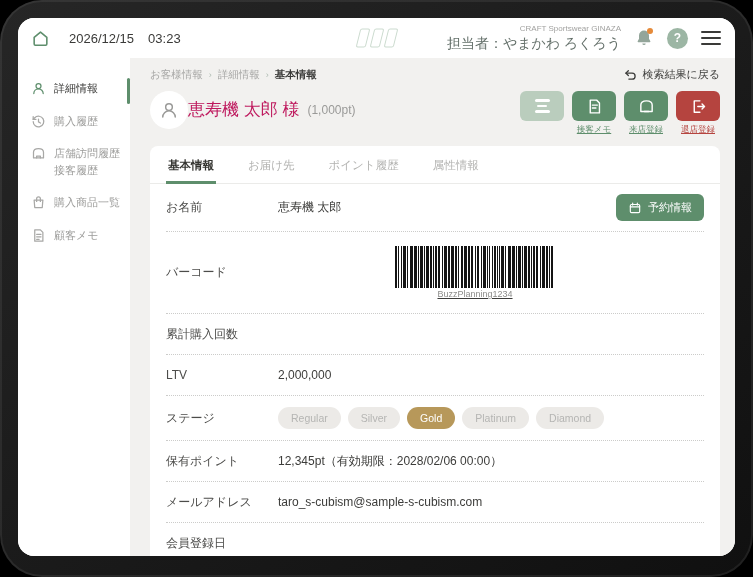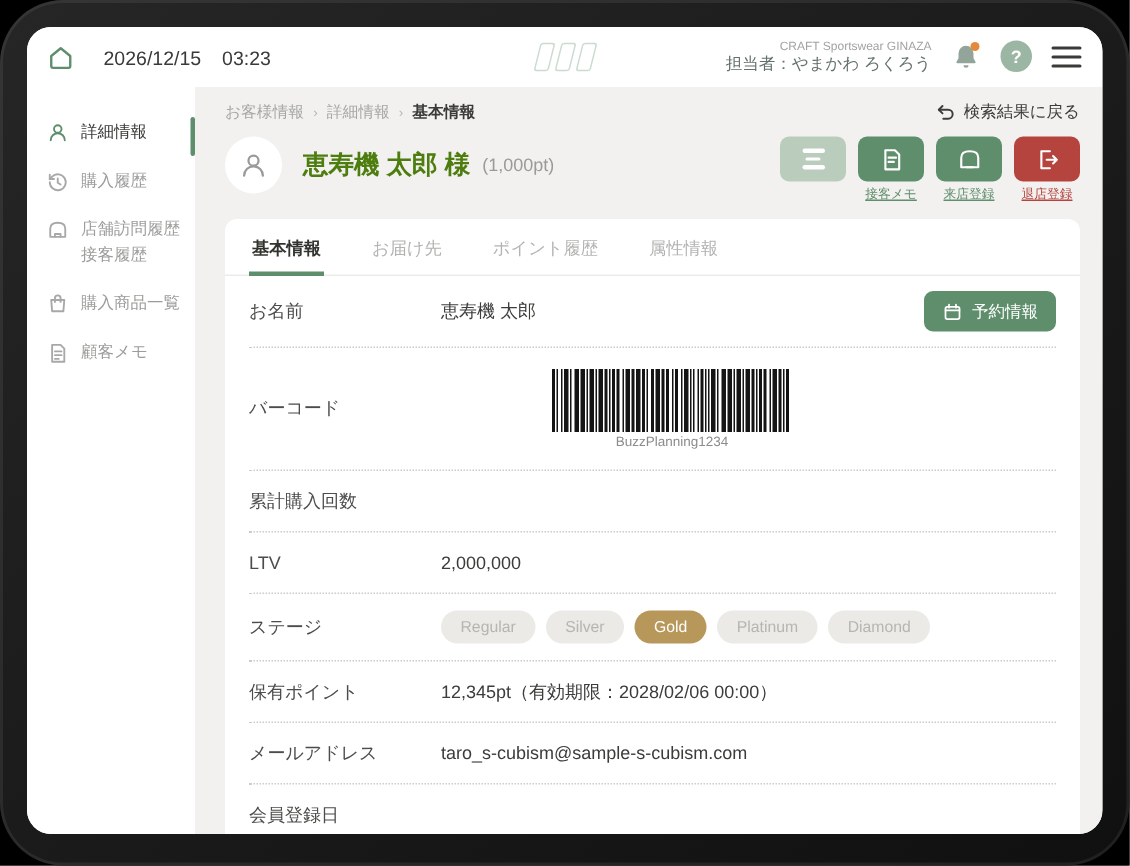--- a/index.html
+++ b/index.html
@@ -13,21 +13,21 @@
 
   
   .topbar { height:40px; flex:none; display:flex; align-items:center; padding:0 14px 0 13px; position:relative; background:#fff; }
   .datetime { display:flex; align-items:center; gap:14px; font-size:13px; color:#3a3a38; }
   .home-btn { display:flex; align-items:center; }
   .logo { position:absolute; left:50%; top:50%; transform:translate(-50%,-50%); display:flex; gap:4px; }
   .logo span { display:block; width:10px; height:19px; border:1.5px solid #ccdbcf; border-radius:2px; transform:skewX(-14deg); }
   .topbar-right { margin-left:auto; display:flex; align-items:center; gap:13px; }
   .store-info { text-align:right; line-height:1.4; }
   .store-name { font-size:8px; color:#a2a2a0; }
-  .staff-name { font-size:11px; color:#64706a; }
+  .staff-name { font-size:14px; color:#64706a;font-family:Liberation Serif, serif; }
   .bell-wrap { position:relative; width:20px; height:20px; }
   .bell-dot { position:absolute; right:1px; top:0; width:6px; height:6px; border-radius:50%; background:#E58A3A; }
   .help-btn { width:21px; height:21px; border-radius:50%; background:#9cb6a4; color:#fff;
     font-size:12px; font-weight:bold; display:flex; align-items:center; justify-content:center; }
   .hamburger { display:flex; flex-direction:column; gap:4px; padding:2px 0; }
   .hamburger span { display:block; width:20px; height:2.2px; background:#3a3a38; border-radius:2px; }
 
   
   .layout { flex:1; display:flex; min-height:0; }
   .sidebar { width:112px; flex:none; background:#fff; padding-top:22px; display:flex; flex-direction:column; gap:16px; }
@@ -42,53 +42,53 @@
   
   .crumb-row { display:flex; align-items:center; font-size:10.5px; color:#a7a7a5; }
   .crumb { cursor:pointer; }
   .crumb-sep { margin:0 6px; color:#aebbb1; font-size:9px; }
   .crumb-current { color:#3a3a38; font-weight:bold; }
   .back-link { margin-left:auto; display:flex; align-items:center; gap:5px; font-size:11px; color:#3c3c3a; cursor:pointer; }
 
   
   .customer-row { display:flex; align-items:flex-start; margin-top:9px; }
   .avatar { width:38px; height:38px; border-radius:50%; background:#fff; display:flex; align-items:center; justify-content:center; flex:none; }
-  .cust-name { margin-left:14px; margin-top:7px; font-size:17px; font-weight:bold; color:#4d7c0f; }
+  .cust-name { margin-top:7px; font-size:17px; font-weight:normal; color:#be185d; }
   .cust-points { margin-left:8px; margin-top:12px; font-size:12px; color:#9a9a98; }
   .actions { margin-left:auto; display:flex; gap:8px; }
   .action { width:44px; display:flex; flex-direction:column; align-items:center; }
   .action-btn { width:44px; height:30px; border-radius:6px; border:none; display:flex; align-items:center; justify-content:center; cursor:pointer; }
   .btn-muted { background:#bacdbd; }
   .btn-green { background:#5E8E6C; }
   .btn-red   { background:#B5443F; }
   .action-label { margin-top:3px; font-size:8.5px;text-decoration:underline; }
   .lbl-green { color:#5E8E6C; } .lbl-red { color:#B5443F; }
   .list-icon { display:flex; flex-direction:column; gap:3px; align-items:center; }
   .list-icon i { display:block; height:2.5px; border-radius:2px; background:#fff; }
   .list-icon i:nth-child(1){ width:15px; } .list-icon i:nth-child(2){ width:10px; } .list-icon i:nth-child(3){ width:15px; }
 
   
   .card { background:#fff; border-radius:8px 8px 0 0; margin-top:10px; flex:1; }
   .tabbar { display:flex; gap:30px; padding:0 16px; border-bottom:1px solid #ebebe9; }
   .tab { font-size:11.5px; color:#b3b3b1; padding:12px 2px 8px; border-bottom:3px solid transparent; margin-bottom:-1px; cursor:pointer; }
   .tab.active { color:#33332f; font-weight:bold; border-color:#5E8E6C; }
 
   .rows { padding:0 16px; }
-  .frow { display:flex; align-items:center; min-height:41px; border-bottom:1px dotted #ccccca; font-size:12px; color:#3c3c3a;gap:16px; }
+  .frow { display:flex; align-items:center; min-height:41px; border-bottom:1px dotted #ccccca; font-size:12px; color:#3c3c3a; }
   .frow:last-child { border-bottom:none; }
   .frow-name { min-height:48px; }
   .frow-barcode { min-height:82px; }
   .frow-stage { min-height:45px; }
   .flabel { width:112px; flex:none; font-size:12px; color:#4c4c4a; }
   .fvalue { flex:1; display:flex; align-items:center; }
 
   .reserve-btn { margin-left:auto; background:#5E8E6C; border:none; color:#fff; font-size:11px;
     padding:6px 12px; border-radius:6px; display:flex; align-items:center; gap:6px; cursor:pointer; }
 
-  .barcode-block { margin-left:74px; width:160px; }
+  .barcode-block { margin-left:117px; width:160px;text-decoration:underline; }
   .bars { height:42px; display:flex; overflow:hidden; }
   .bars span { flex:none; height:100%; }
   .bcode-label { font-size:9px; color:#8c8c8a; text-align:center; margin-top:1px; }
 
   .pills { display:flex; gap:7px; }
   .pill { font-size:10.5px; line-height:1; color:#b5b5b3; background:#eceae7; border-radius:12px; padding:5.5px 13px; }
   .pill.active { background:#B7985A; color:#fff; }
 </style>
 </head>
 <body>

